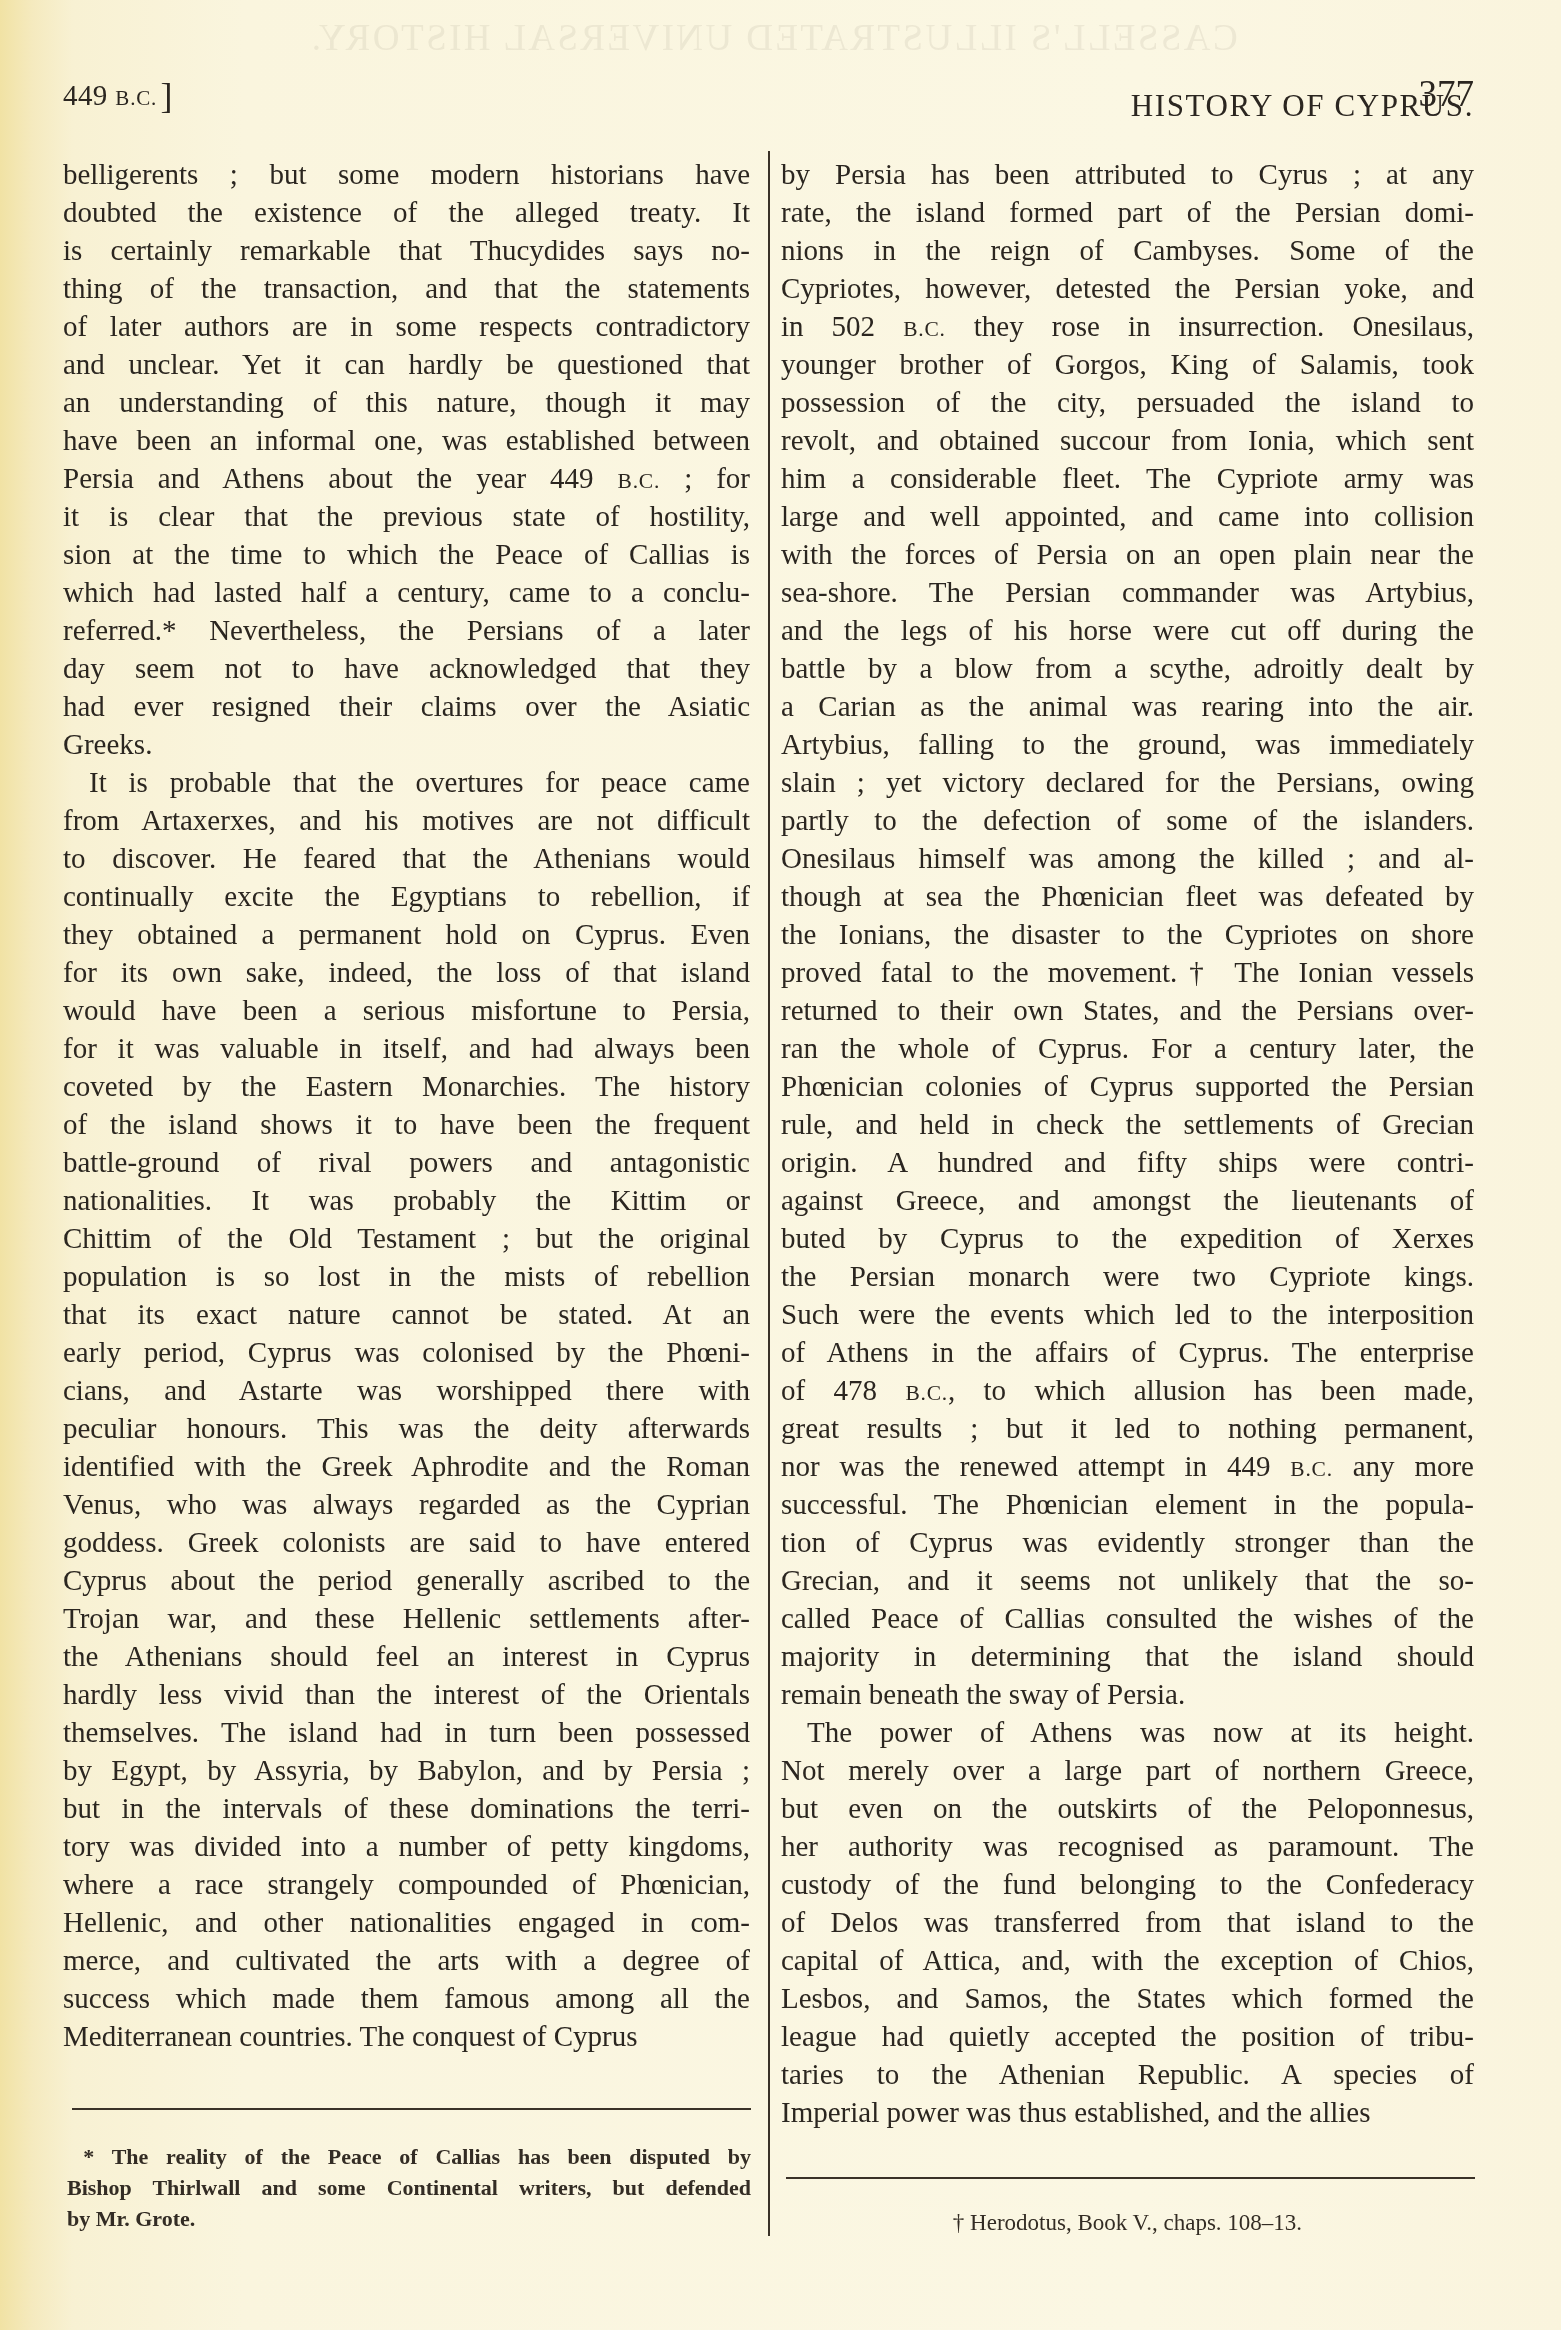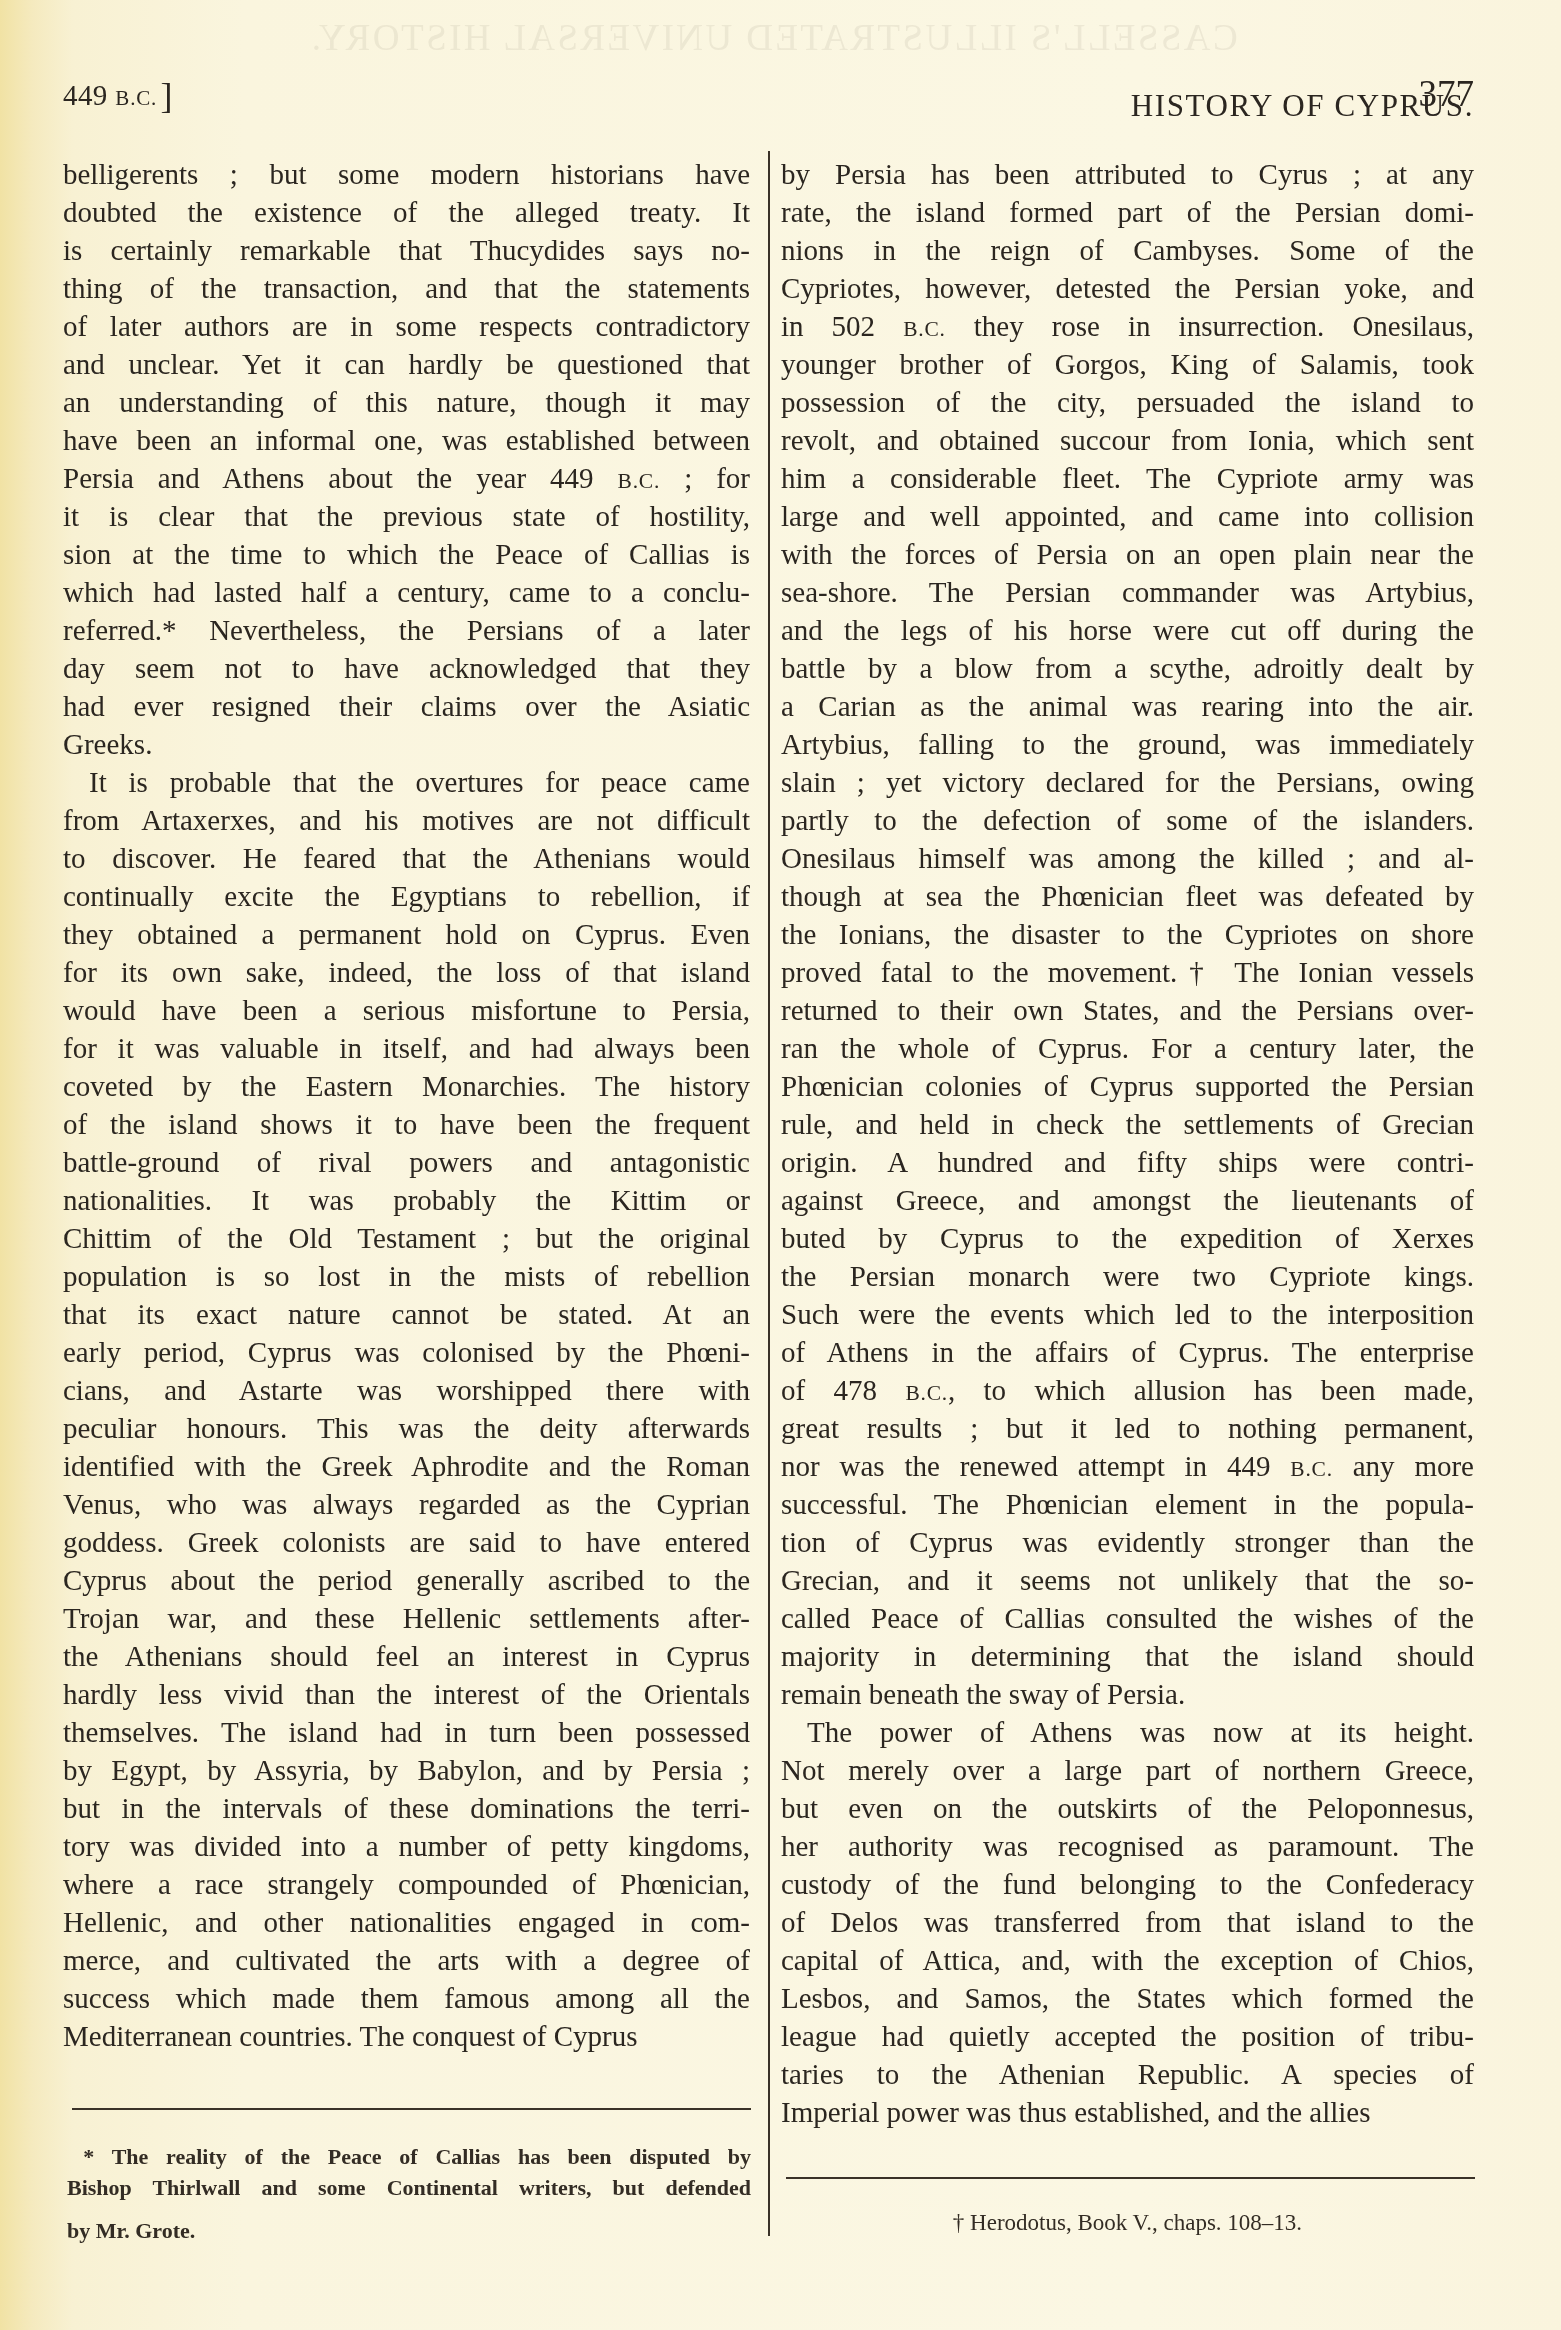--- a/index.html
+++ b/index.html
@@ -50,21 +50,21 @@
   .fn-left-rule { left: 72px; width: 679px; top: 2108px; }
   .fn-right-rule { left: 786px; width: 689px; top: 2177px; }
   .footnote {
     position: absolute;
     font-family: "Liberation Serif", "DejaVu Serif", serif;
     font-size: 22px; line-height: 31px; font-weight: bold; color: #332c24;
   }
   .fn-left { left: 67px; top: 2141px; width: 684px; }
   .fn-left .fl { display: block; white-space: nowrap; text-align: justify; text-align-last: justify; }
   .fn-left .fl.first { padding-left: 16.3px; }
-  .fn-left .fl.last { text-align-last: left; margin-top: 12px; }
+  .fn-left .fl.last { text-align-last: left; }
   .fn-right { left: 781px; top: 2207px; width: 693px; text-align: center; font-weight: normal; font-size: 23px; }
   .sc { font-size: 0.74em; letter-spacing: 0.8px; }
 </style>
 </head>
 <body>
 
 <div class="page">
 
   <div class="ghost">CASSELL'S ILLUSTRATED UNIVERSAL HISTORY.</div>
 

